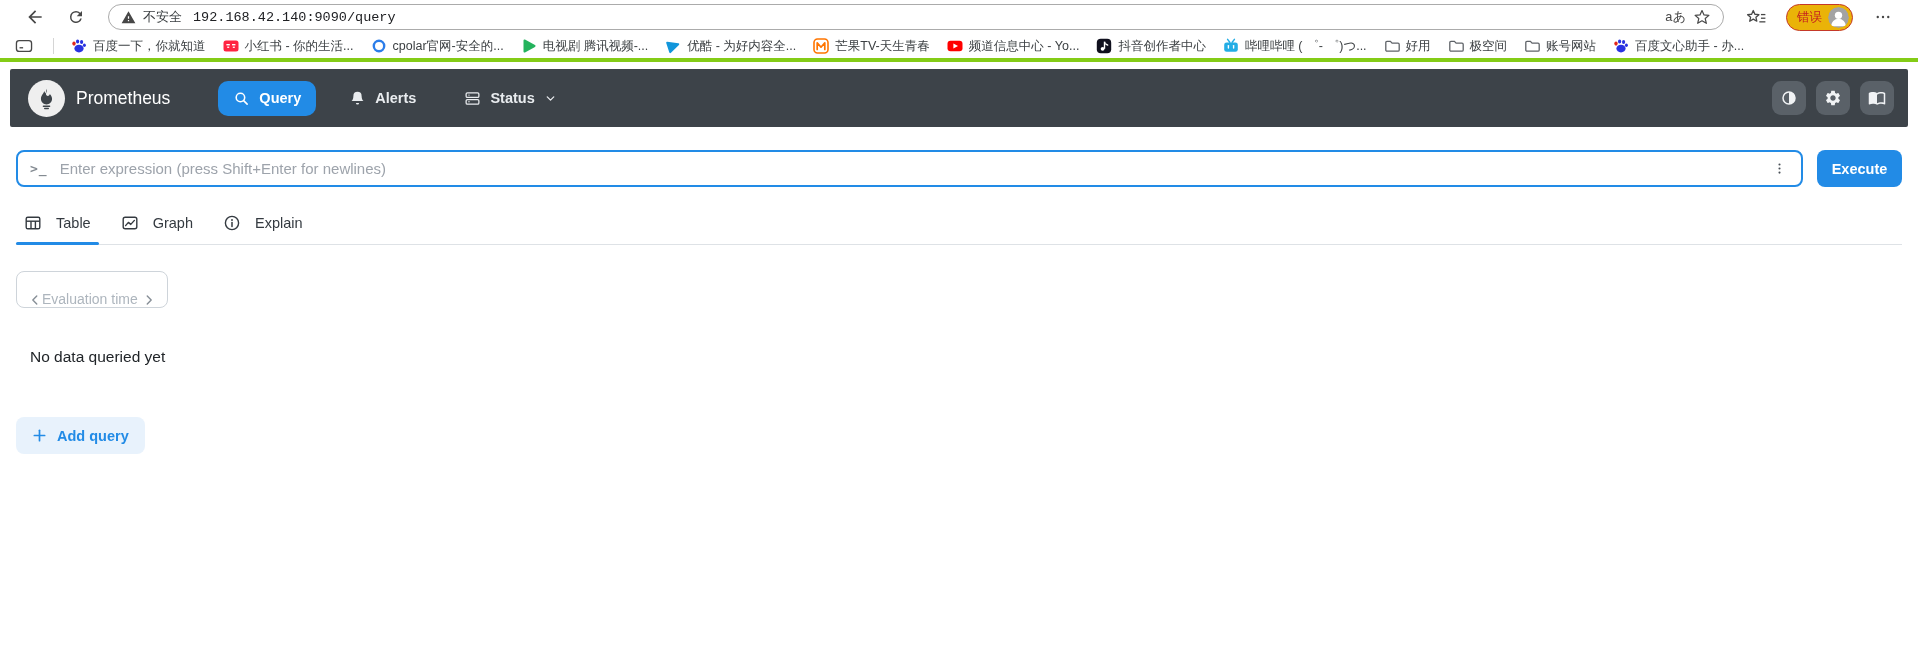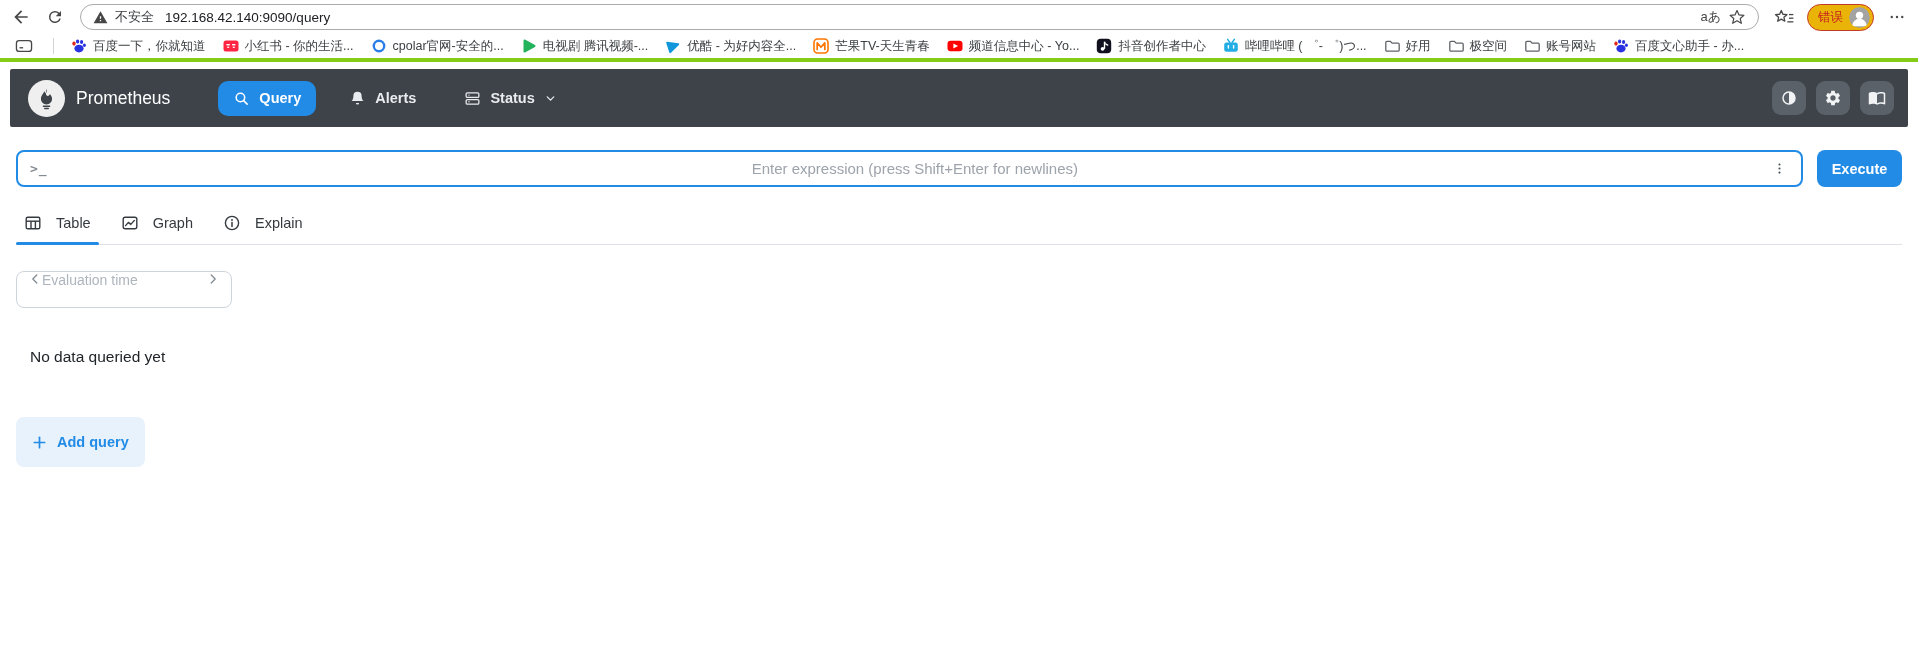--- a/index.html
+++ b/index.html
@@ -1,21 +1,21 @@
 <!DOCTYPE html>
 <html><head>
 <meta charset="utf-8">
 <style>
   * { margin:0; padding:0; box-sizing:border-box; }
   html,body { width:1918px; height:646px; overflow:hidden; background:#fff;
               font-family:"Liberation Sans", sans-serif; }
   .screen { position:relative; width:1918px; height:646px; background:#fff; }
 
   
-  .toolbar { height:34px; display:flex; align-items:center; padding:0 6px; gap:4px; background:#fff; }
+  .toolbar { height:34px; display:flex; align-items:center; padding:0 20px; gap:11px; background:#fff;font-family:Liberation Mono, monospace; }
   .tb-btn { background:none; border:none; width:30px; height:28px; display:flex; align-items:center; justify-content:center; cursor:pointer; }
   .addressbar { flex:1; height:26px; border:1px solid #ababab; border-radius:14px; display:flex; align-items:center; padding:0 12px; gap:7px; margin:0 6px; background:#fff; }
   .sec-label { font-size:13px; color:#3c4043; }
   .url-text { font-size:13.5px; color:#202124; margin-left:4px; }
   .ab-spacer { flex:1; }
   .translate { font-size:13px; color:#474747; cursor:pointer; }
   .profile-pill { display:flex; align-items:center; gap:6px; border:1.5px solid #c53929; border-radius:15px; height:27px; padding:2px 3px 2px 10px; margin:14px 4px; cursor:pointer; background:#eab308; }
   .err-label { font-size:12.5px; color:#c5221f; }
   .avatar { width:21px; height:21px; border-radius:50%; overflow:hidden; display:block; }
 
@@ -36,39 +36,39 @@
   .nav-query { margin-left:48px; }
   .nav-alerts { margin-left:18px; }
   .nav-status { margin-left:18px; }
   .nav-right { margin-left:auto; display:flex; gap:10px; }
   .nav-icon-btn { width:34px; height:34px; border:none; border-radius:9px; background:#5a6168; display:flex; align-items:center; justify-content:center; cursor:pointer; }
 
   
   .query-row { display:flex; gap:14px; margin:23px 16px 0; }
   .expr { flex:1; height:37px; border:2px solid #228be6; border-radius:8px; display:flex; align-items:center; padding:0 12px; background:#fff; }
   .prompt { color:#848b92; font-family:"DejaVu Sans Mono", monospace; font-size:13px; font-weight:bold; letter-spacing:1px; }
-  .expr input { flex:1; border:none; outline:none; font-size:15px; color:#212529; margin-left:12px; font-family:"Liberation Sans", sans-serif;text-align:center; }
+  .expr input { flex:1; border:none; outline:none; font-size:15px; color:#212529; margin-left:12px; font-family:"Liberation Sans", sans-serif; }
   .expr input::placeholder { color:#9da3ab; opacity:1; }
   .kebab { background:none; border:none; cursor:pointer; display:flex; align-items:center; padding:0 2px; }
   .execute { width:85px; height:37px; background:#228be6; color:#fff; border:none; border-radius:8px; font-size:14.5px; font-weight:600; cursor:pointer; font-family:"Liberation Sans", sans-serif; }
 
   
   .tabs { display:flex; margin:18px 16px 0; border-bottom:1px solid #dee2e6; gap:14px; }
   .tab { display:flex; align-items:center; gap:14px; padding:9px 8px 12px; font-size:14.5px; color:#343a40; position:relative; cursor:pointer; }
   .tab.active::after { content:''; position:absolute; left:0; right:0; bottom:-1px; height:3px; background:#228be6; border-radius:2px; }
 
   
-  .evaltime { margin:26px 0 0 16px; width:216px; height:37px; border:1px solid #ced4da; border-radius:8px; display:flex; align-items:flex-start; padding:0 11px; gap:0; }
+  .evaltime { margin:26px 0 0 16px; width:152px; height:37px; border:1px solid #ced4da; border-radius:8px; display:flex; align-items:flex-end; padding:0 11px; gap:0; }
   .evaltime input { flex:1; border:none; outline:none; font-size:14px; color:#495057; min-width:0; font-family:"Liberation Sans", sans-serif; }
   .evaltime input::placeholder { color:#adb5bd; opacity:1; }
   .ev-btn { background:none; border:none; cursor:pointer; display:flex; align-items:center; padding:0; }
 
   .nodata { margin:40px 8px 0 30px; font-size:15.5px; color:#212529; }
 
-  .addquery { margin:51px 0 0 16px; height:50px; padding:0 16px; background:#e8f2fc; color:#228be6; border:none; border-radius:8px; font-size:14.5px; font-weight:600; display:inline-flex; align-items:center; gap:10px; cursor:pointer; font-family:"Liberation Sans", sans-serif; }
+  .addquery { margin:51px 0 0 16px; height:37px; padding:0 16px; background:#e8f2fc; color:#228be6; border:none; border-radius:8px; font-size:14.5px; font-weight:600; display:inline-flex; align-items:center; gap:10px; cursor:pointer; font-family:"Liberation Sans", sans-serif; }
 </style>
 </head>
 <body>
 
 <div class="screen">
 
   <div class="toolbar">
     <button class="tb-btn">
       <svg width="20" height="20" viewBox="0 0 24 24">
           <path d="M20 11H7.8l5.6-5.6L12 4l-8 8 8 8 1.4-1.4L7.8 13H20z" fill="#474747"></path>

